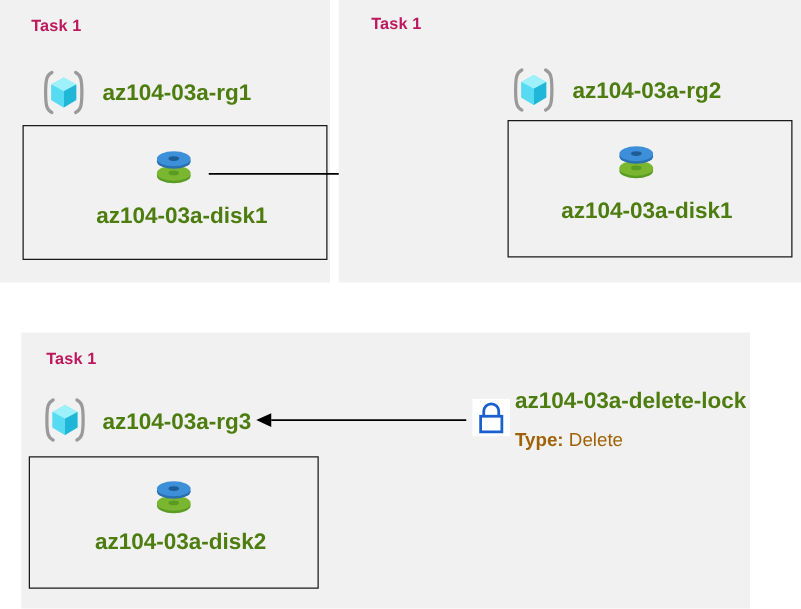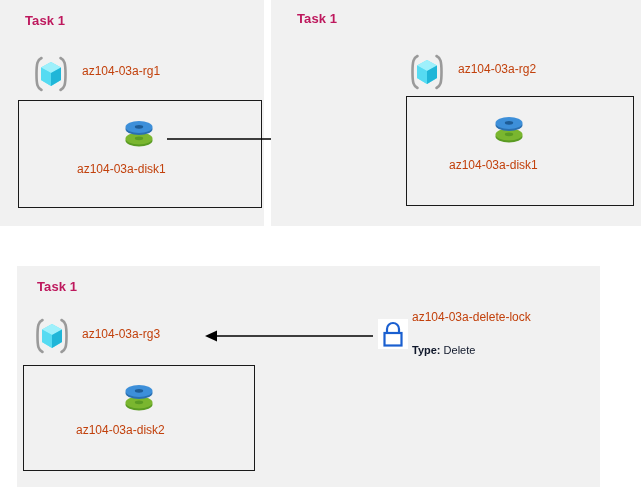--- a/index.html
+++ b/index.html
@@ -68,39 +68,39 @@
   .lock-icon {
     position: absolute;
     width: 30px;
     height: 30px;
     background: #ffffff;
   }
   #lock-icon-1 { left: 378px; top: 319px; }
 
   .res-label {
     position: absolute;
-    font-size: 12px;
-    font-weight: normal;
-    color: #c2410c;
+    font-size: 18px;
+    font-weight: bold;
+    color: #4d7c0f;
     white-space: nowrap;
   }
   #label-rg1       { left: 82px;  top: 64px; }
   #label-rg2       { left: 458px; top: 62px; text-align: center; }
   #label-rg3       { left: 82px;  top: 327px; }
   #label-disk1-t1  { left: 77px;  top: 162px; }
   #label-disk1-t2  { left: 449px; top: 158px; }
   #label-disk2-t3  { left: 76px;  top: 423px; }
   #label-lock      { left: 412px; top: 310px; }
 
   .lock-type {
     position: absolute;
     left: 412px;
     top: 344px;
-    font-size: 11px;
-    color: #0f172a;
+    font-size: 15px;
+    color: #a16207;
     white-space: nowrap;
     text-align: right;
   }
   .lock-type b { font-weight: bold; }
 
   
   .arrow-svg {
     position: absolute;
     overflow: visible;
   }

